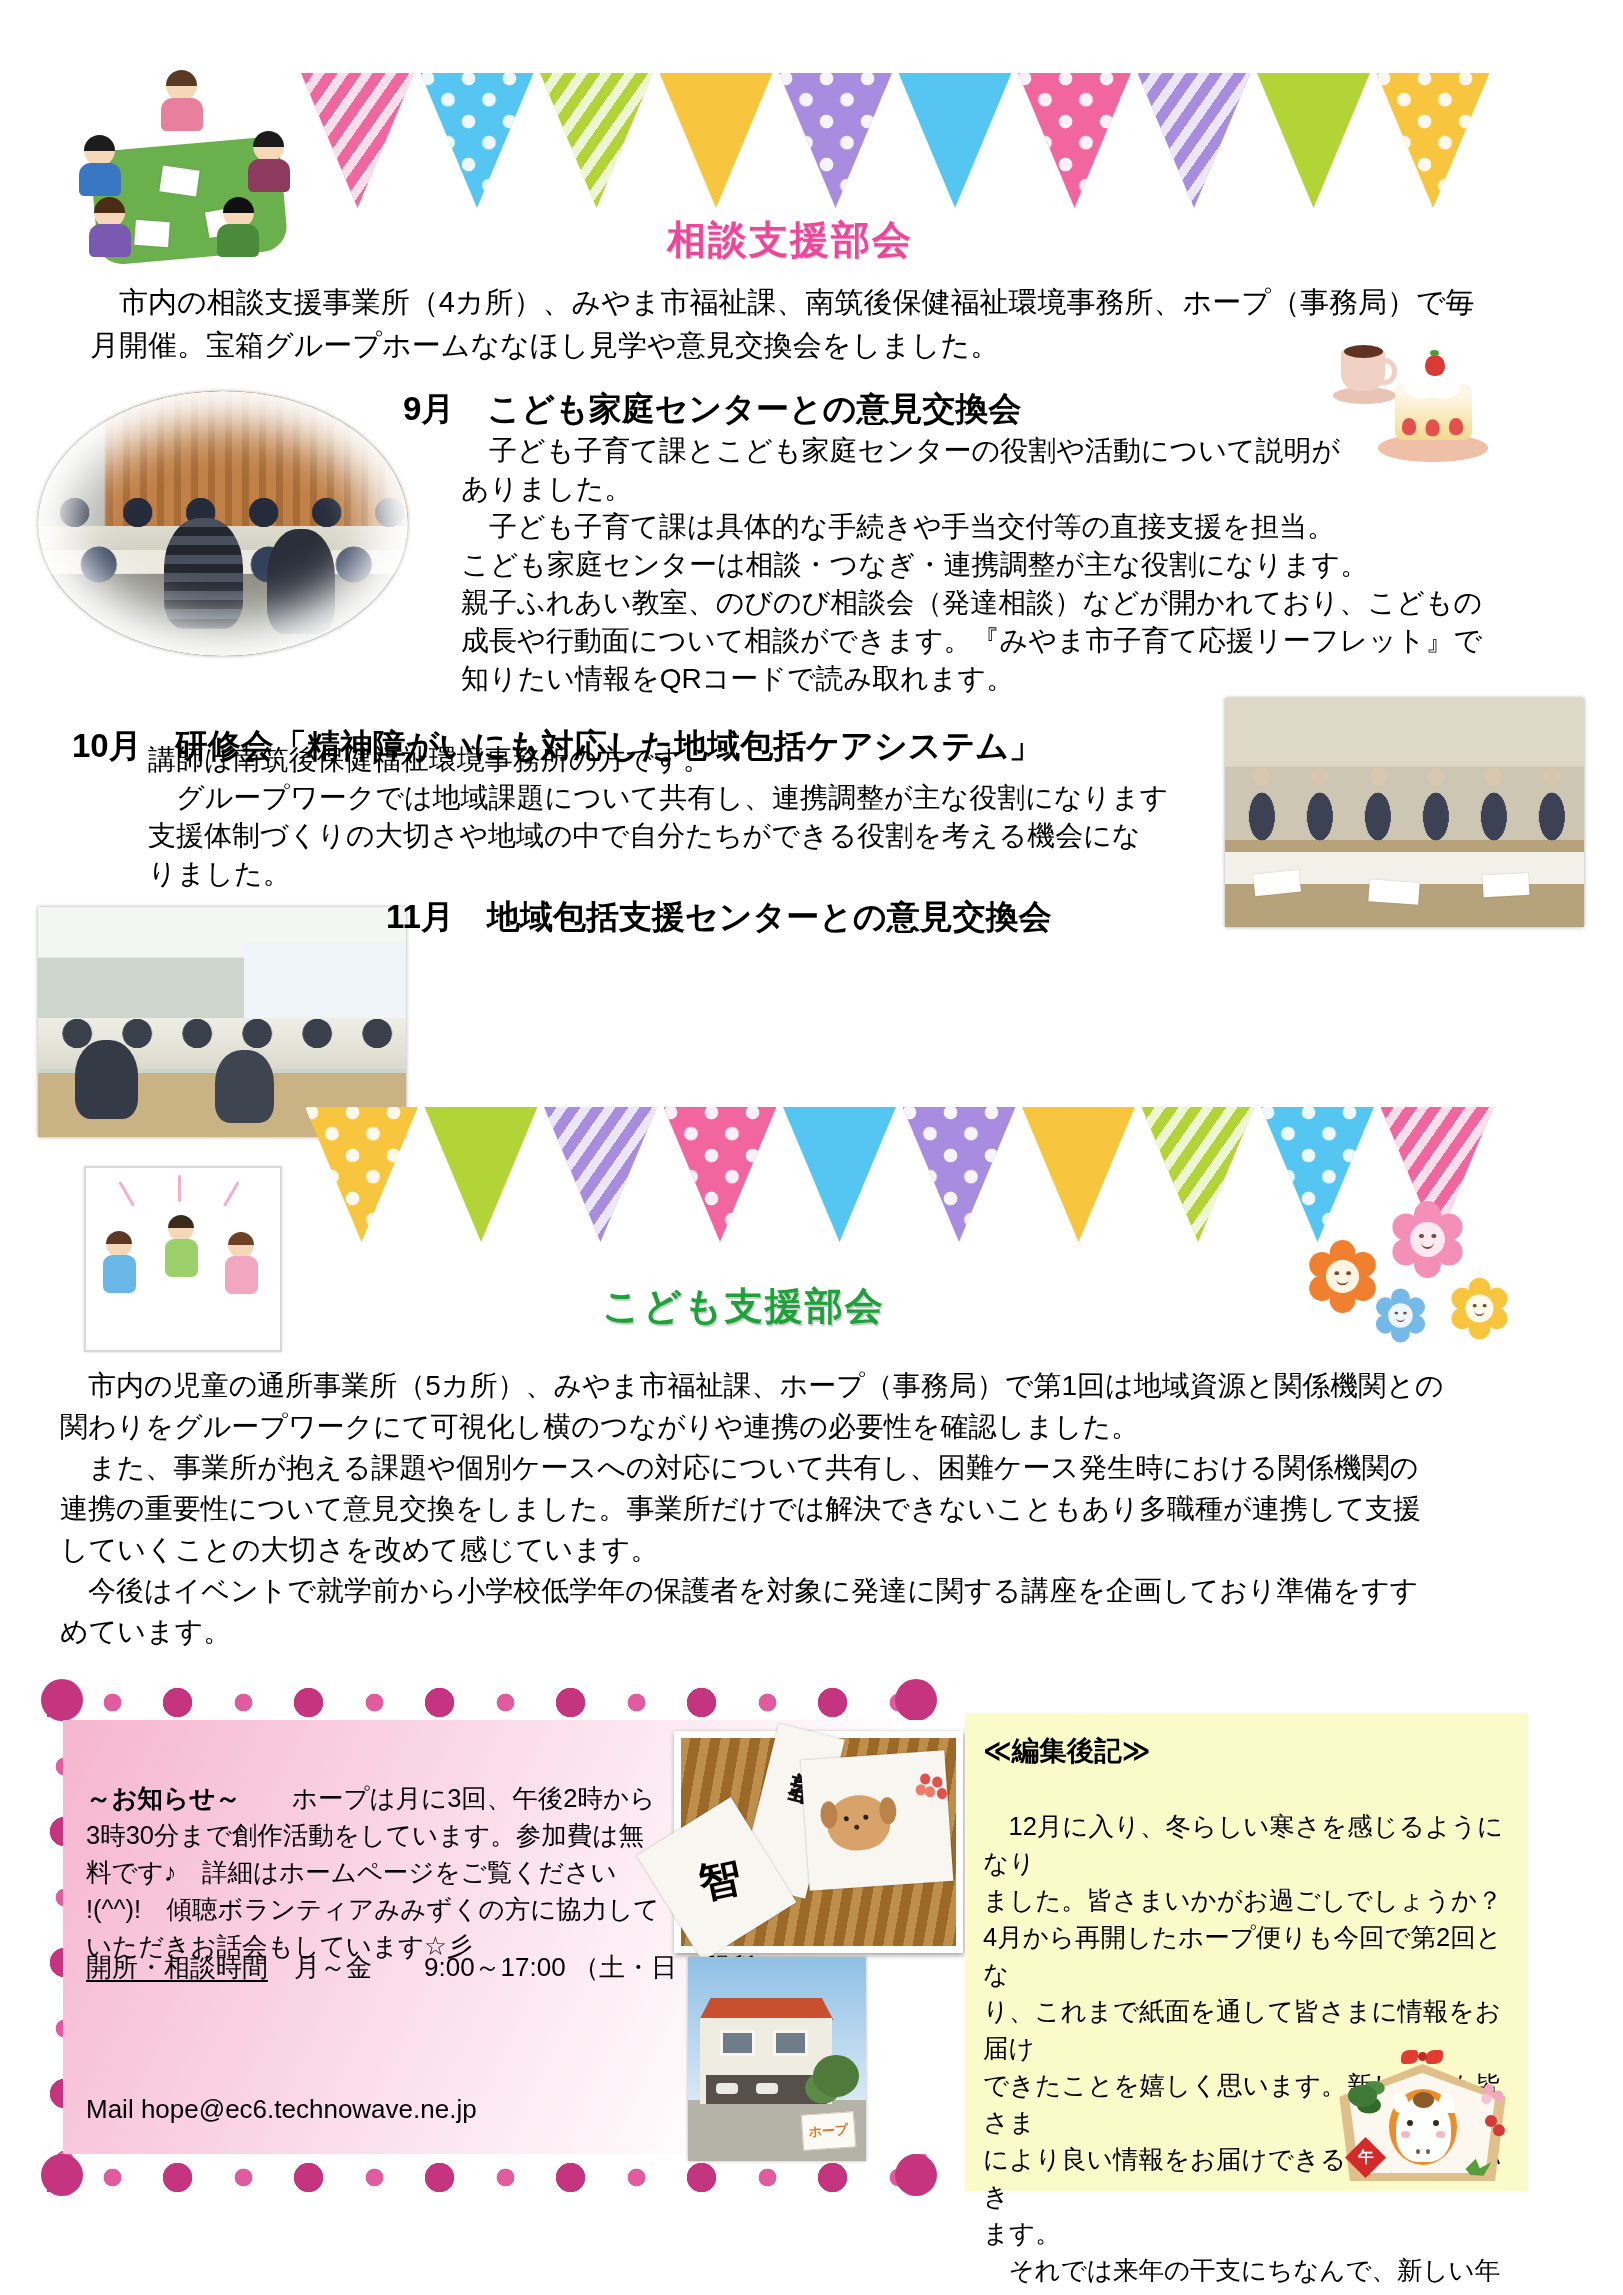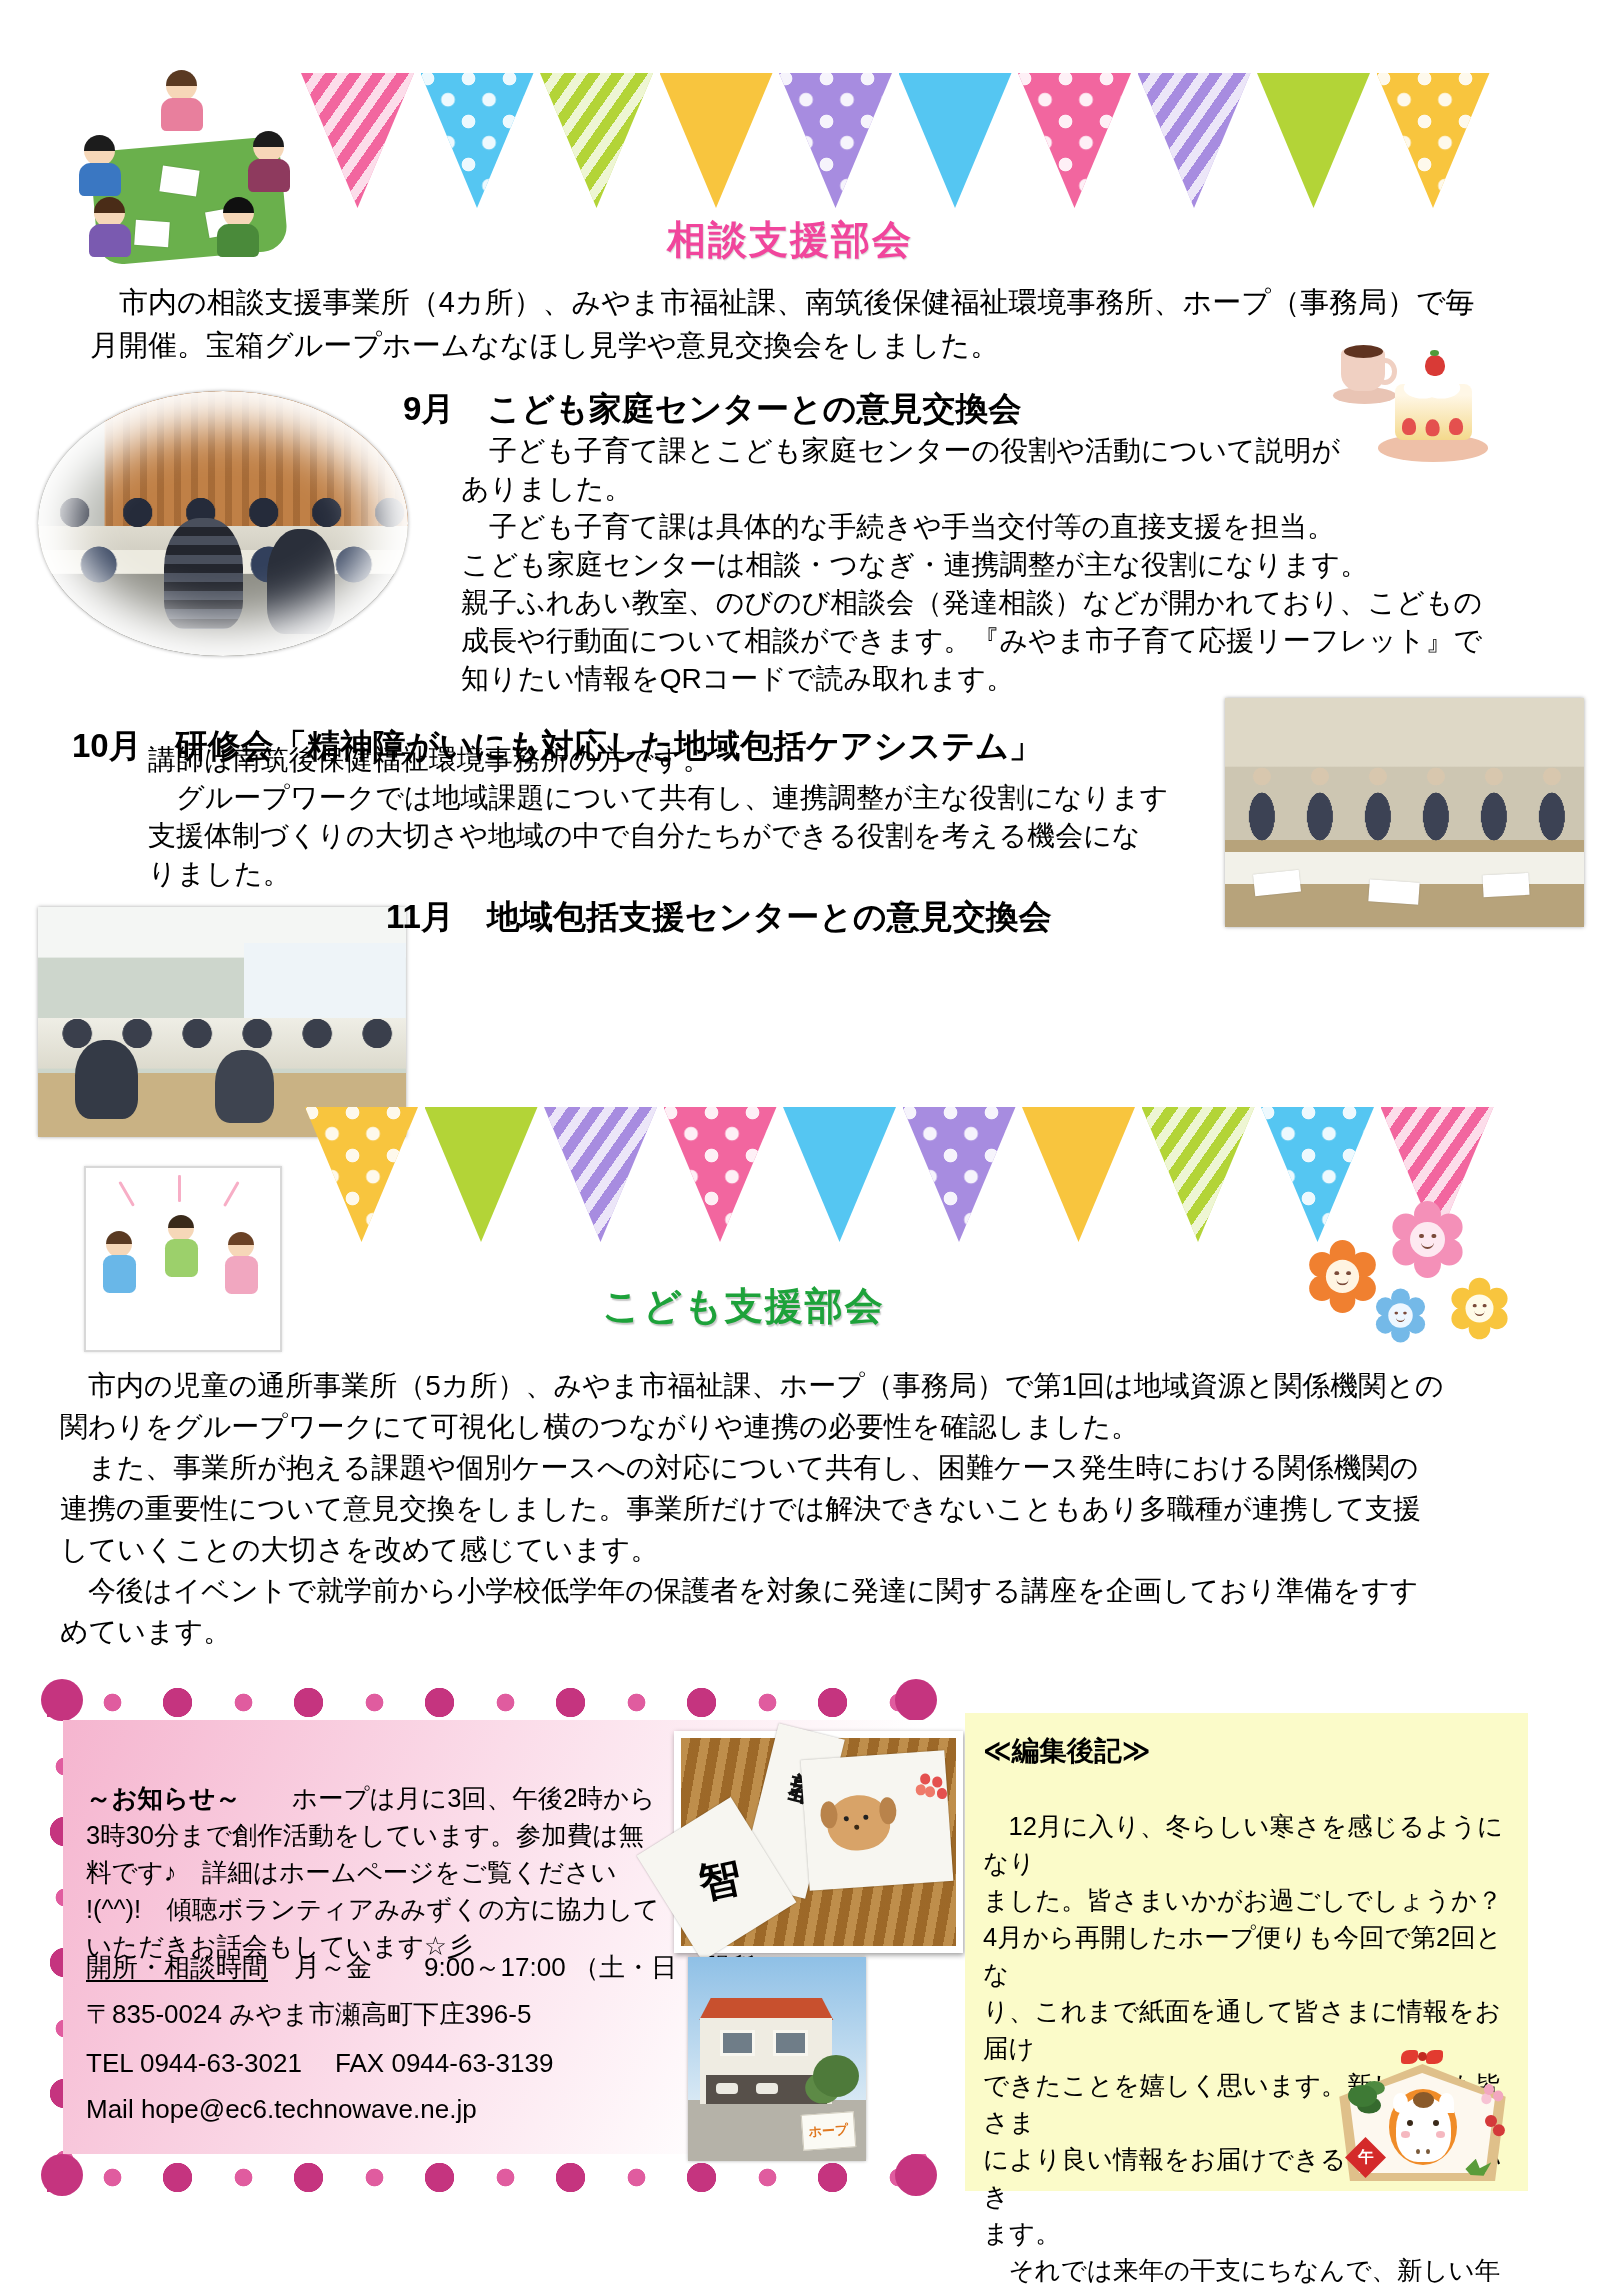--- a/index.html
+++ b/index.html
@@ -307,22 +307,20 @@
     <span class="notice-title">～お知らせ～</span><span>　　ホープは月に3回、午後2時から
 3時30分まで創作活動をしています。参加費は無
 料です♪　詳細はホームページをご覧ください
 !(^^)!　傾聴ボランティアみみずくの方に協力して
 いただきお話会もしています☆彡</span>
   </div>
 
   <div class="abs contact-line" style="left:86px;top:1950px;">
     <span class="u">開所・相談時間</span><span>　月～金　　9:00～17:00 （土・日　閉所）</span>
   </div>
-  <div class="abs contact-line" style="left:86px;top:1997px;">〒835-0024 みやま市瀬高町下庄396-5</div>
-  <div class="abs contact-line" style="left:86px;top:2046px;">TEL 0944-63-3021　 FAX 0944-63-3139</div>
   <div class="abs contact-line" style="left:86px;top:2094px;">Mail hope@ec6.technowave.ne.jp</div>
 
   <div class="abs clip-callig">
     <span class="paper2" style="left:77px;top:-9.2px;width:68px;height:164px;transform:rotate(14deg);">
       <span class="vtext abs" style="left:19.6px;top:18.3px;font-size:30px;">希望</span>
     </span>
     <span class="paper2" style="left:-19.6px;top:79px;width:111px;height:124px;transform:rotate(-32deg);">
       <span class="abs" style="left:37px;top:37px;font-size:42px;font-weight:700;transform:rotate(20deg);">智</span>
     </span>
     <span class="paper2" style="left:124px;top:17px;width:144px;height:131px;transform:rotate(-4deg);">

